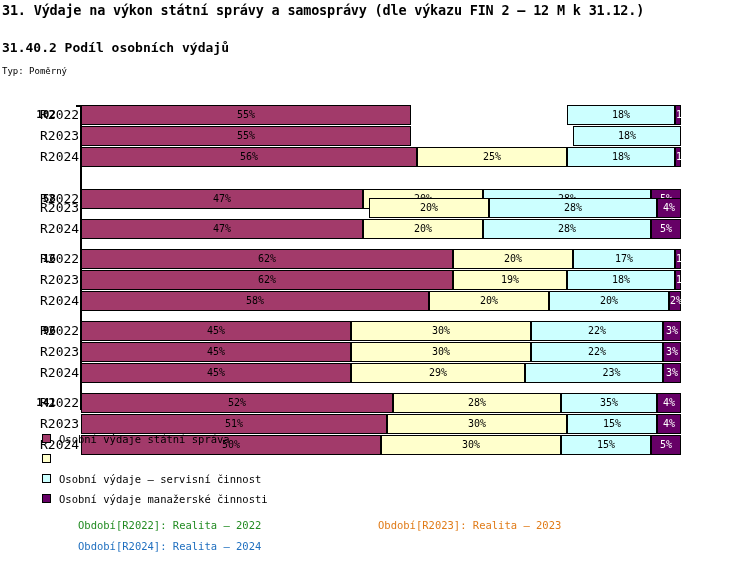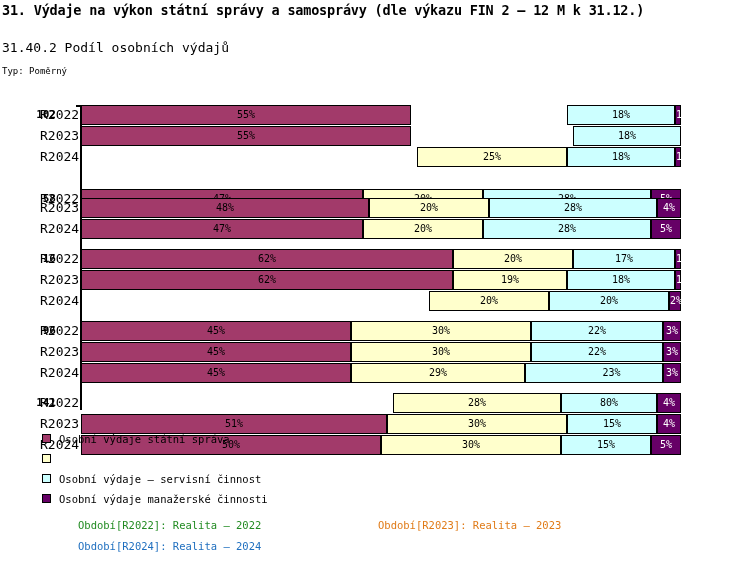--- a/index.html
+++ b/index.html
@@ -24,21 +24,21 @@
     font-size: 13.5px;
     font-weight: bold;
     letter-spacing: -0.2px;
     white-space: nowrap;
   }
   #chart-subtitle {
     position: absolute;
     left: 2px;
     top: 40px;
     font-size: 13px;
-    font-weight: normal;
+    font-weight: bold;
     white-space: nowrap;
   }
   #chart-type {
     position: absolute;
     left: 2px;
     top: 66px;
     font-size: 9px;
     white-space: nowrap;
   }
 
@@ -197,20 +197,23 @@
             <span class="seg-label">55%</span>
           </div>
           <div class="seg s2" style="left: 492px; width: 108px;">
             <span class="seg-label">18%</span>
           </div>
         </div>
       </div>
       <div class="bar-row" style="top: 42px;">
         <div class="row-label">R2024</div>
         <div class="bar-track">
+          <div class="seg s0" style="left: 0px; width: 336px;">
+            <span class="seg-label">56%</span>
+          </div>
           <div class="seg s1" style="left: 336px; width: 150px;">
             <span class="seg-label">25%</span>
           </div>
           <div class="seg s2" style="left: 486px; width: 108px;">
             <span class="seg-label">18%</span>
           </div>
           <div class="seg s3" style="left: 594px; width: 6px;">
             <span class="seg-label">1%</span>
           </div>
         </div>
@@ -229,23 +232,20 @@
             <span class="seg-label">28%</span>
           </div>
           <div class="seg s3" style="left: 570px; width: 30px;">
             <span class="seg-label">5%</span>
           </div>
         </div>
       </div>
       <div class="bar-row" style="top: 93px;">
         <div class="row-label">R2023</div>
         <div class="bar-track">
-          <div class="seg s0" style="left: 0px; width: 288px;">
-            <span class="seg-label">48%</span>
-          </div>
           <div class="seg s1" style="left: 288px; width: 120px;">
             <span class="seg-label">20%</span>
           </div>
           <div class="seg s2" style="left: 408px; width: 168px;">
             <span class="seg-label">28%</span>
           </div>
           <div class="seg s3" style="left: 576px; width: 24px;">
             <span class="seg-label">4%</span>
           </div>
         </div>
@@ -298,20 +298,23 @@
             <span class="seg-label">18%</span>
           </div>
           <div class="seg s3" style="left: 594px; width: 6px;">
             <span class="seg-label">1%</span>
           </div>
         </div>
       </div>
       <div class="bar-row" style="top: 186px;">
         <div class="row-label">R2024</div>
         <div class="bar-track">
+          <div class="seg s0" style="left: 0px; width: 348px;">
+            <span class="seg-label">58%</span>
+          </div>
           <div class="seg s1" style="left: 348px; width: 120px;">
             <span class="seg-label">20%</span>
           </div>
           <div class="seg s2" style="left: 468px; width: 120px;">
             <span class="seg-label">20%</span>
           </div>
           <div class="seg s3" style="left: 588px; width: 12px;">
             <span class="seg-label">2%</span>
           </div>
         </div>
@@ -365,25 +368,28 @@
           </div>
           <div class="seg s3" style="left: 582px; width: 18px;">
             <span class="seg-label">3%</span>
           </div>
         </div>
       </div>
       <div class="bar-row" style="top: 288px;">
         <div class="group-value">141</div>
         <div class="row-label">R2022</div>
         <div class="bar-track">
+          <div class="seg s0" style="left: 0px; width: 312px;">
+            <span class="seg-label">52%</span>
+          </div>
           <div class="seg s1" style="left: 312px; width: 168px;">
             <span class="seg-label">28%</span>
           </div>
           <div class="seg s2" style="left: 480px; width: 96px;">
-            <span class="seg-label">80%</span>
+            <span class="seg-label">35%</span>
           </div>
           <div class="seg s3" style="left: 576px; width: 24px;">
             <span class="seg-label">4%</span>
           </div>
         </div>
       </div>
       <div class="bar-row" style="top: 309px;">
         <div class="row-label">R2023</div>
         <div class="bar-track">
           <div class="seg s0" style="left: 0px; width: 306px;">

